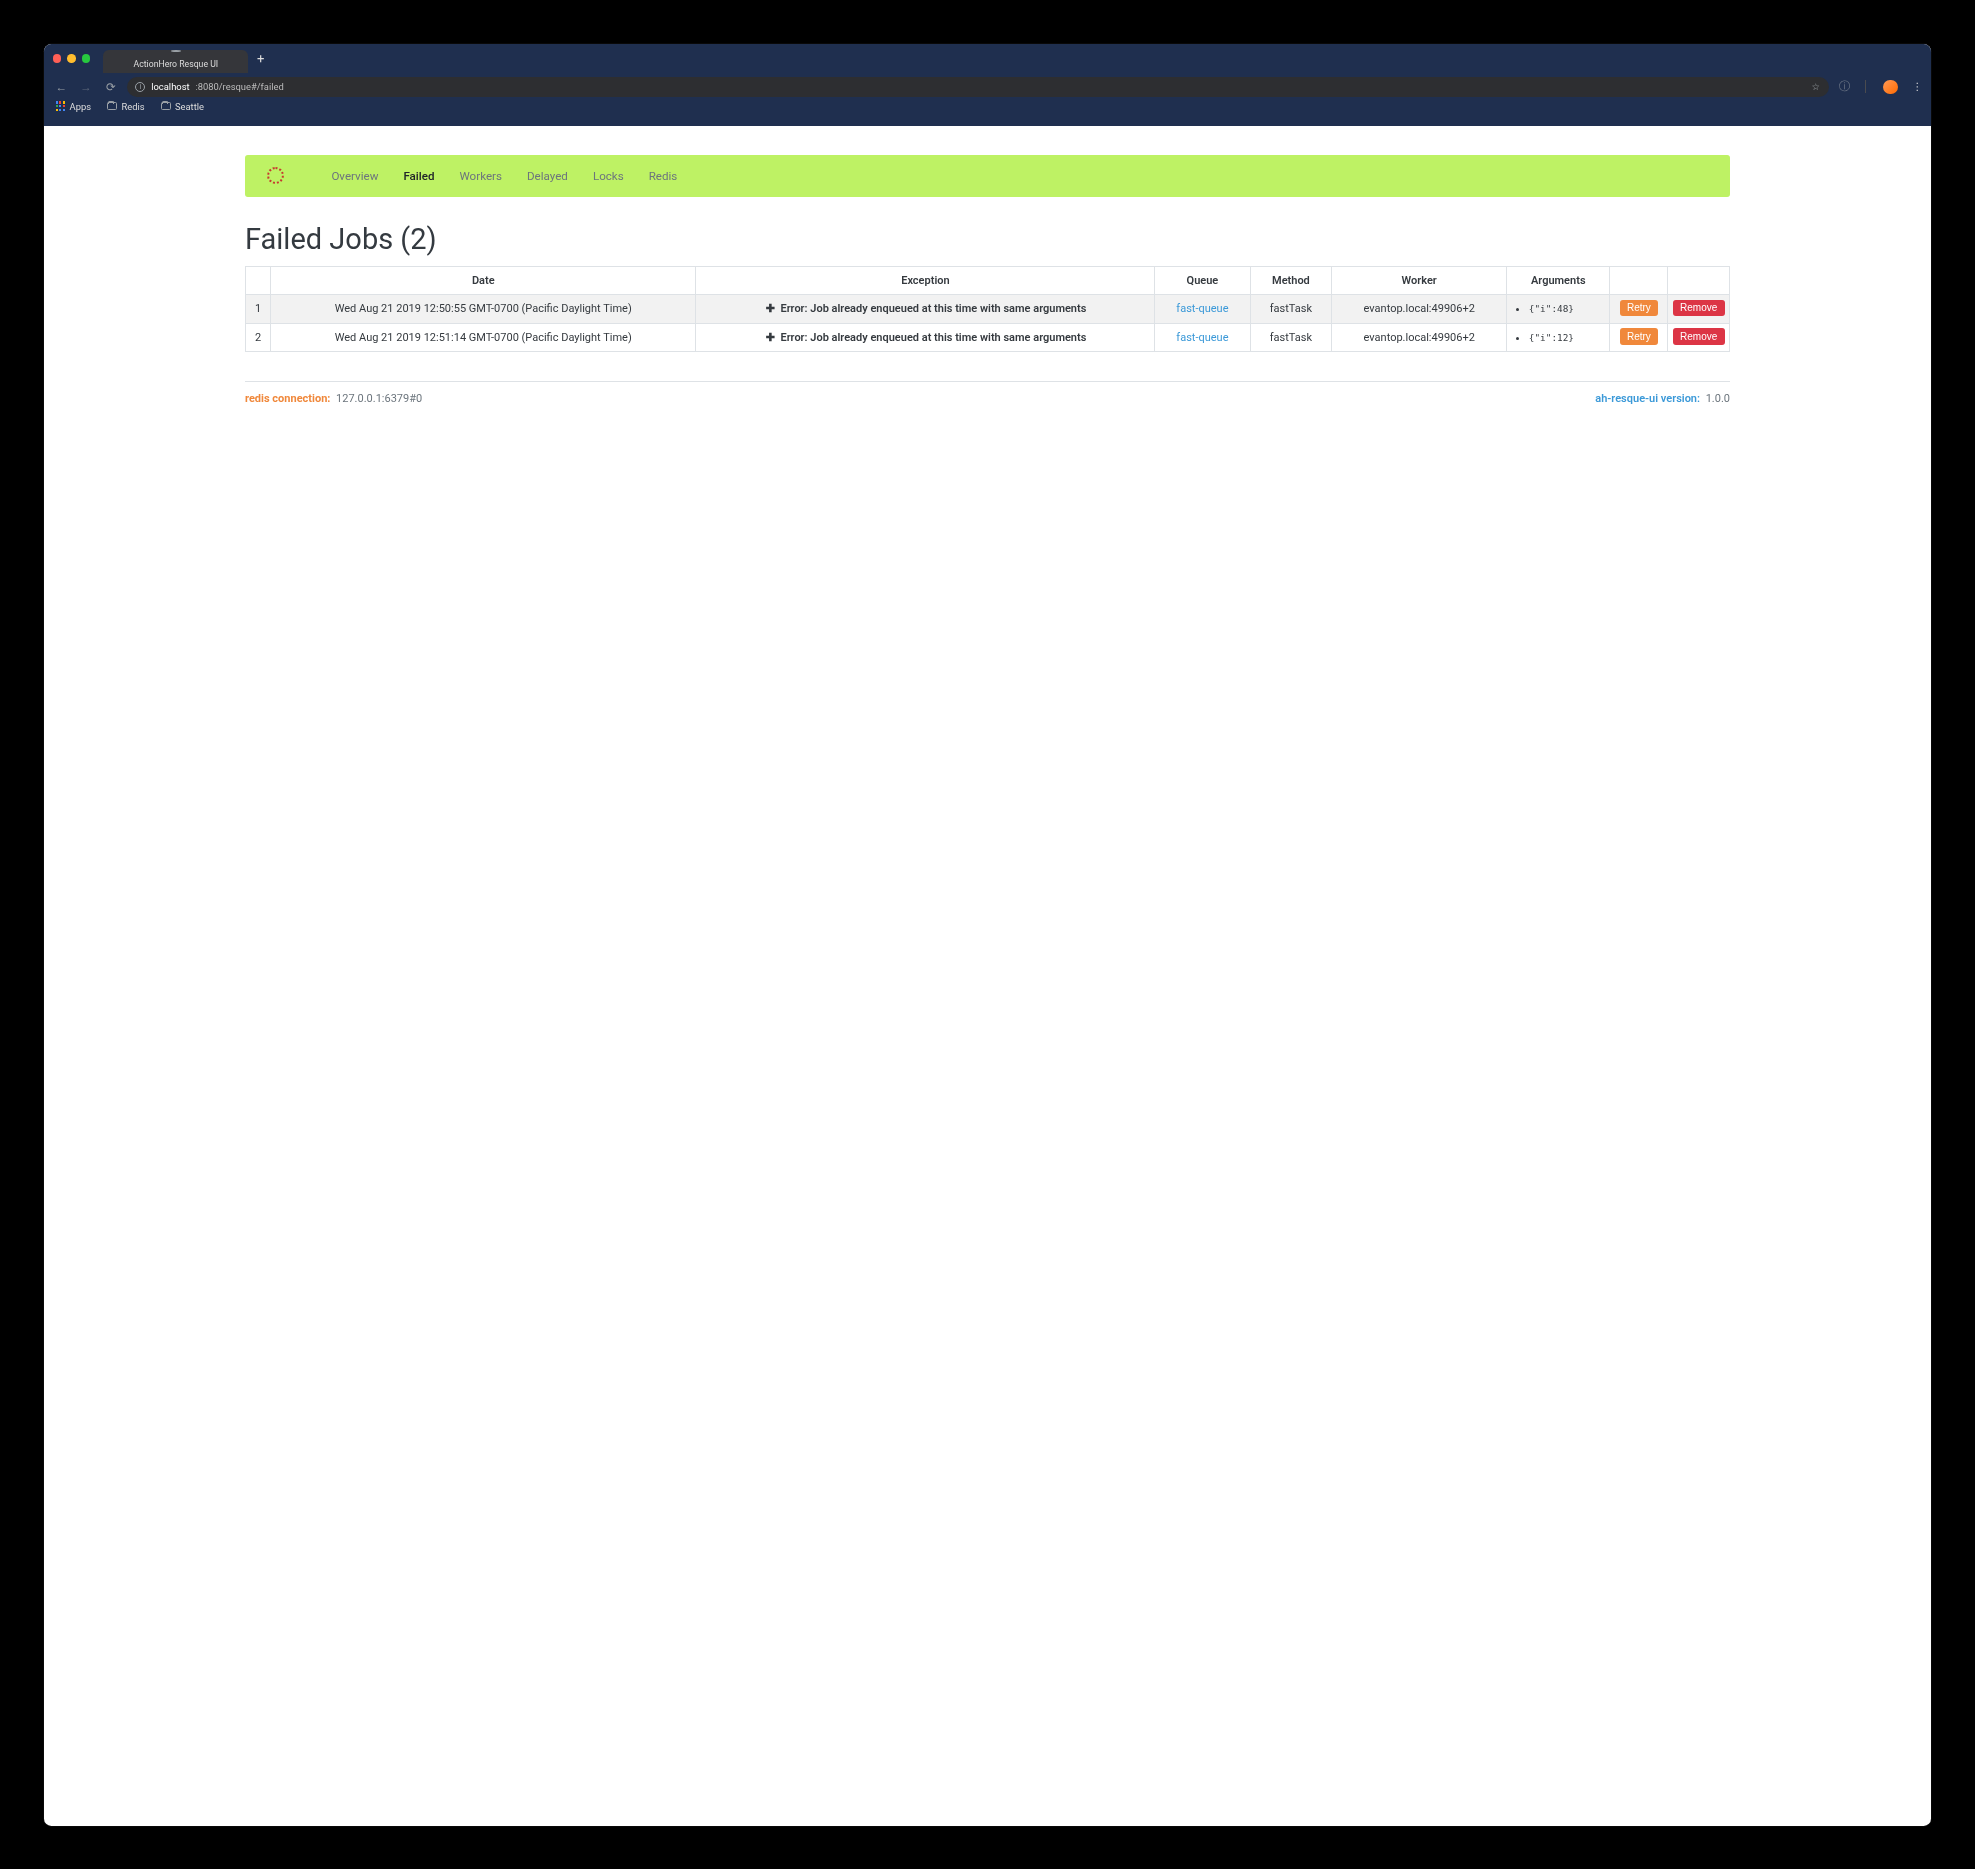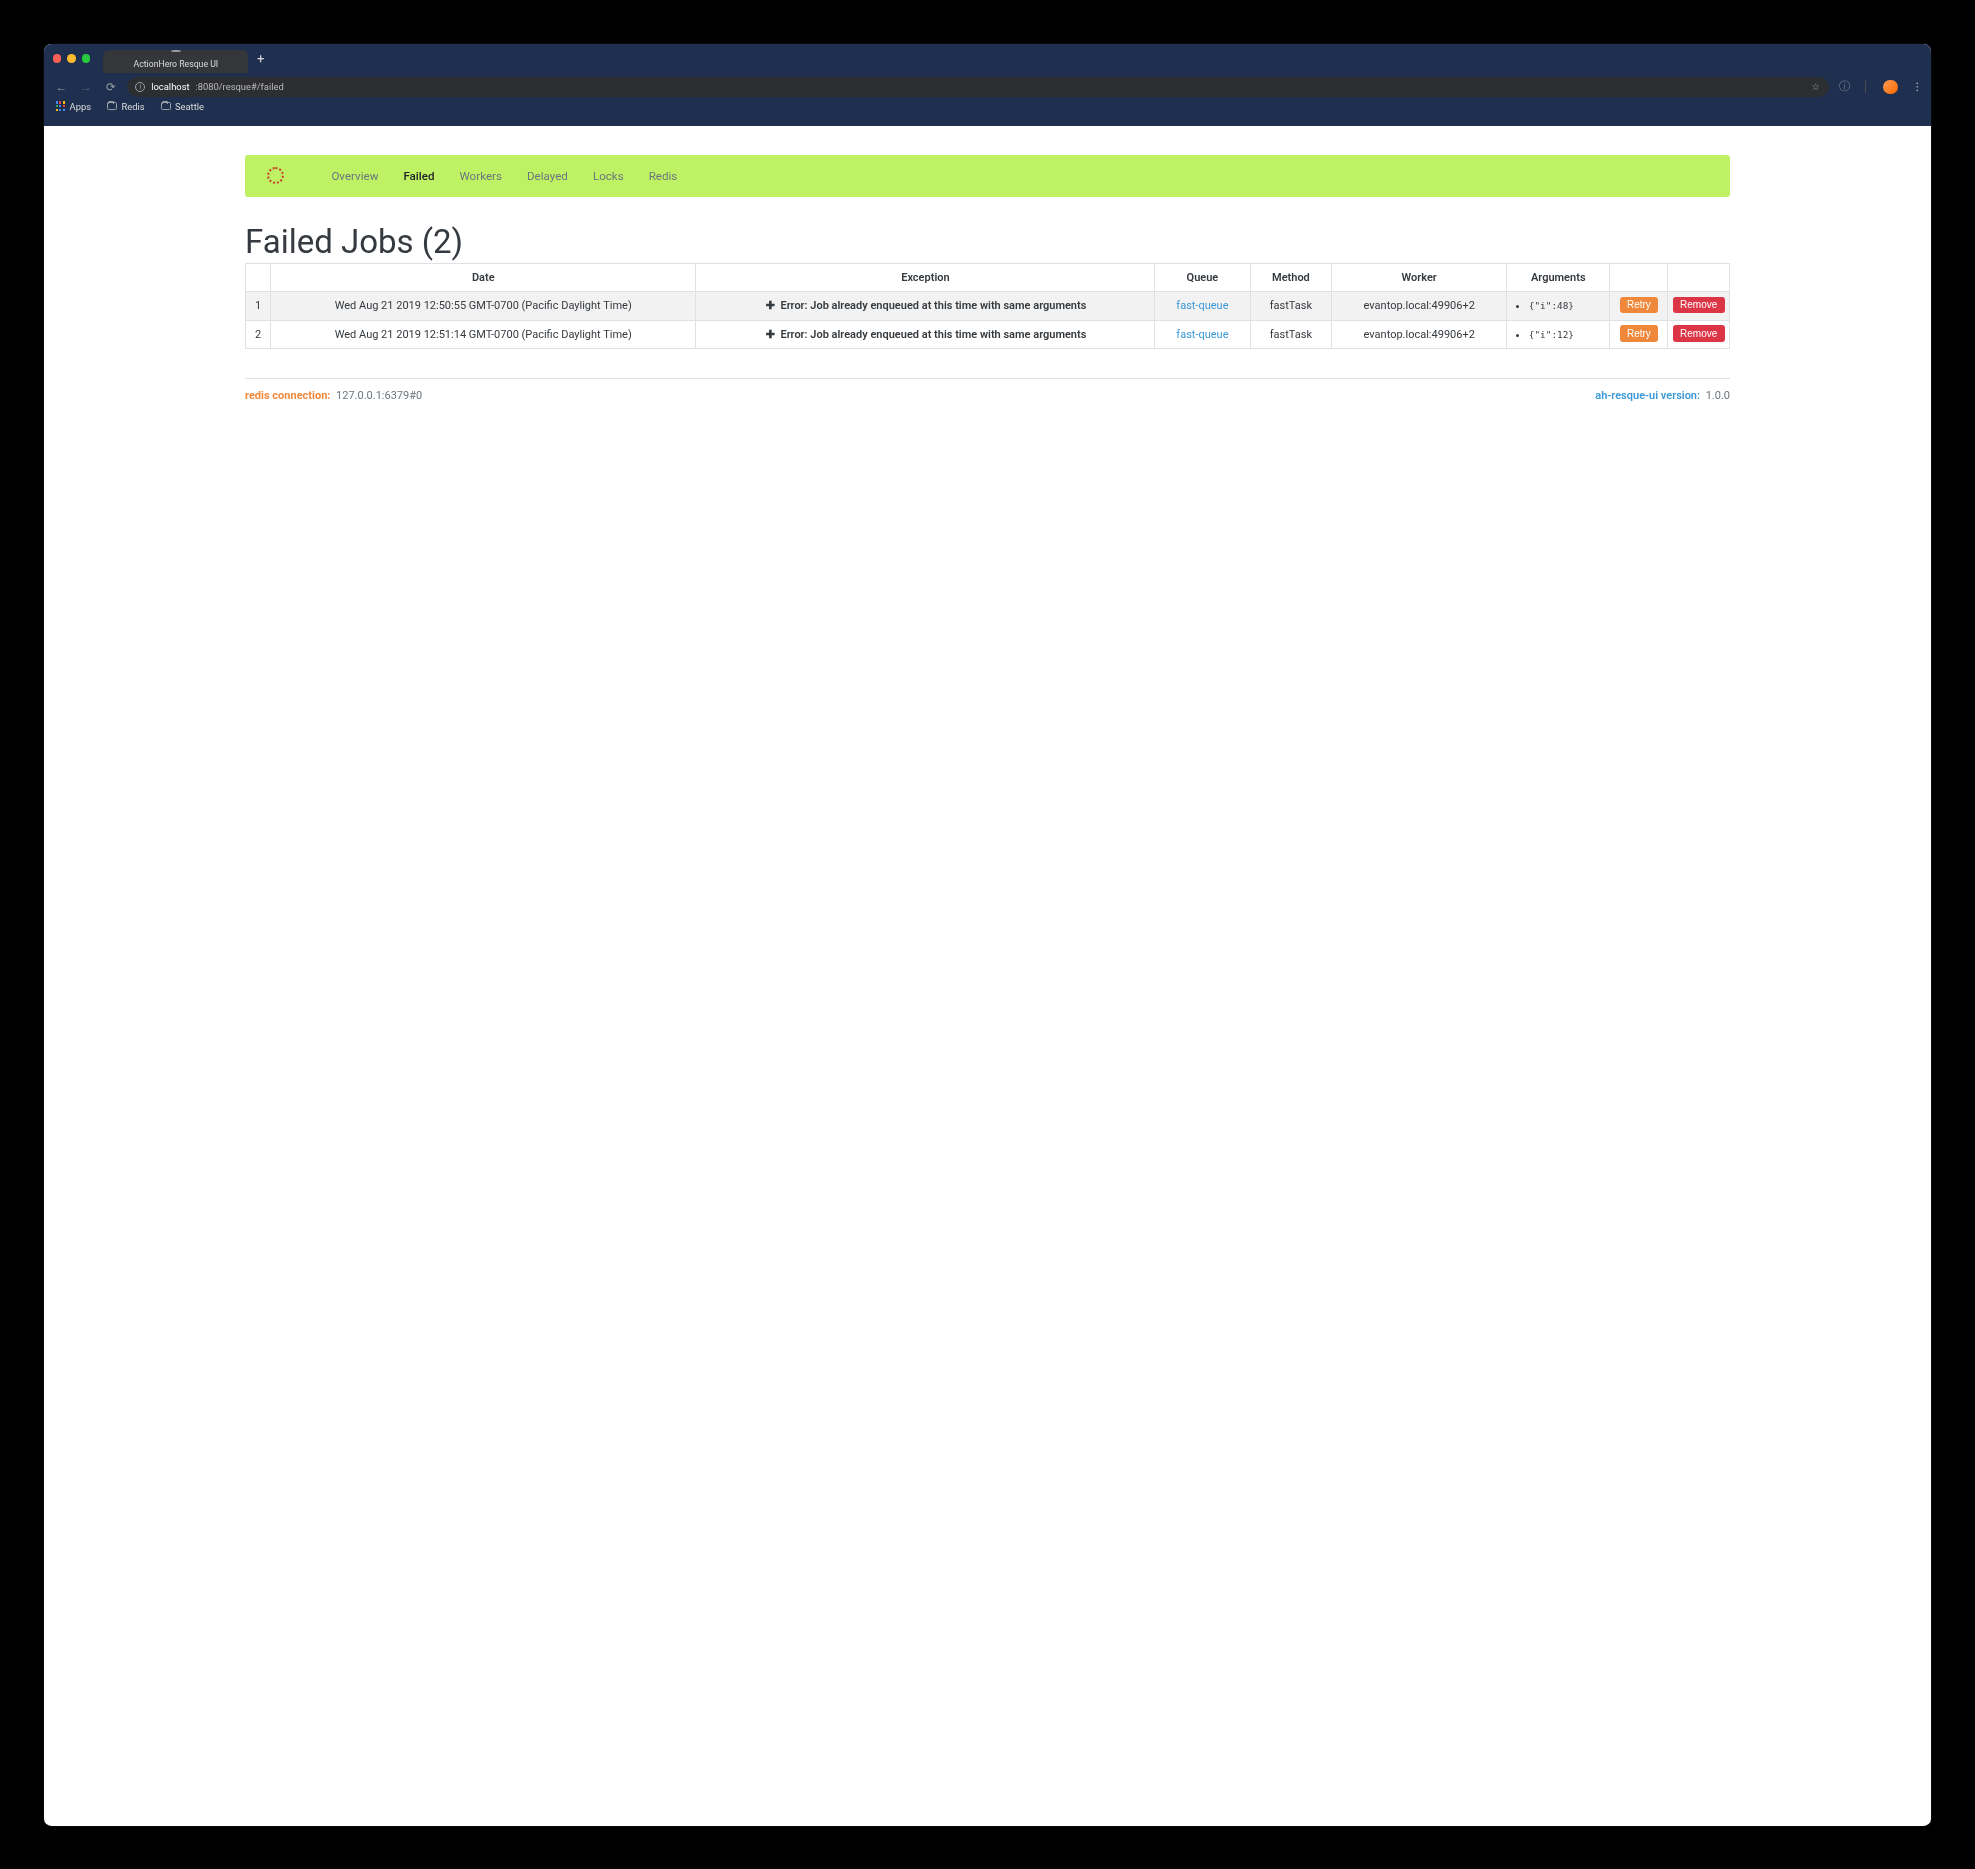--- a/index.html
+++ b/index.html
@@ -70,21 +70,21 @@
     .container{ max-width:1689px; margin:0 auto; padding:13px 102px 29px; }
     .topnav{
       background:#bef264; border-radius:2.9px; height:42px; display:flex; align-items:center;
       padding:0 22px; gap:25px; color:#6c757d; font-size:11.6px;
       margin-top:16px;
     }
     .brand-ico{ width:17.4px;height:17.4px; position:relative; margin-right:22px;}
     .brand-ico::before{content:"";position:absolute;inset:0;border:2.2px dotted #c63a2f;border-radius:50%;}
     .topnav a{ color:#6c757d; text-decoration:none; cursor:pointer;}
     .topnav a.active{ color:#212529; font-weight:500;}
-    h1{ font-size:33px; font-weight:400; color:#343a40; margin:25px 0 2px; }
+    h1{ font-size:29px; font-weight:400; color:#343a40; margin:25px 0 10px; }
     .btn{ display:inline-block; color:#fff; border:none; border-radius:2.9px; padding:4.4px 8.7px; font-size:10px; cursor:pointer;}
     .btn-warning{ background:#f0883b; }
     .btn-danger{ background:#dc3545; }
     .btn-sm{ padding:2.9px 7.3px; font-size:10px; }
     .actions{ display:flex; gap:5.8px; margin-bottom:11.6px;}
     table{ width:100%; border-collapse:collapse; font-size:11px; }
     th, td{ border:0.7px solid #dee2e6; padding:7.3px 8.7px; text-align:center; vertical-align:top;}
     th{ font-weight:600; background:#fff;}
     tbody tr:nth-child(odd){ background:#f2f2f2;}
     .idx{ width:25px; text-align:center;}

